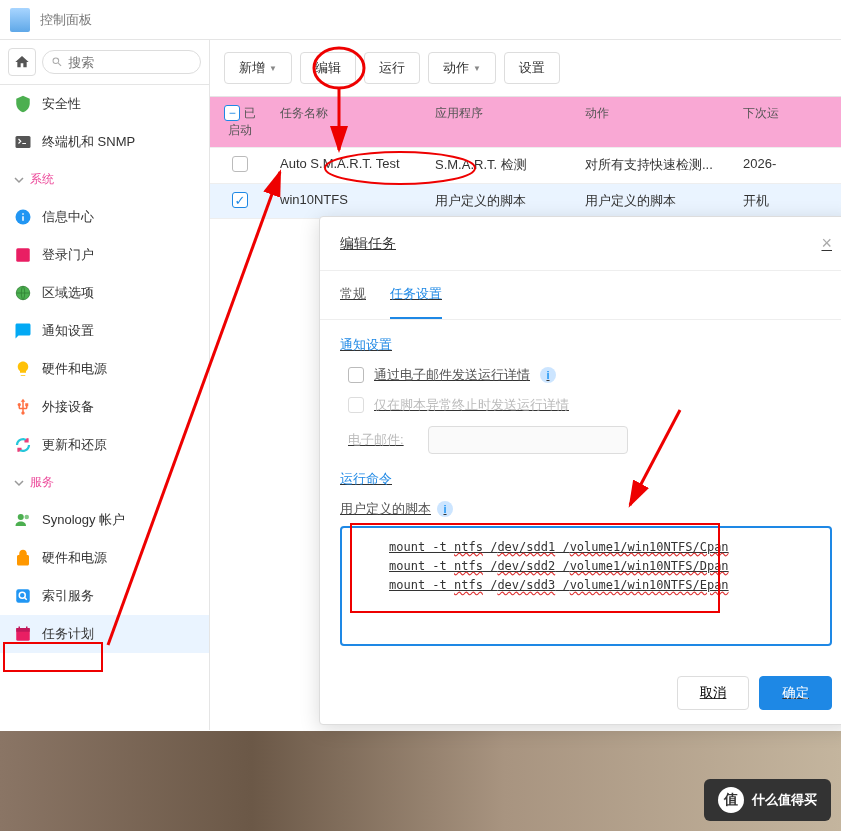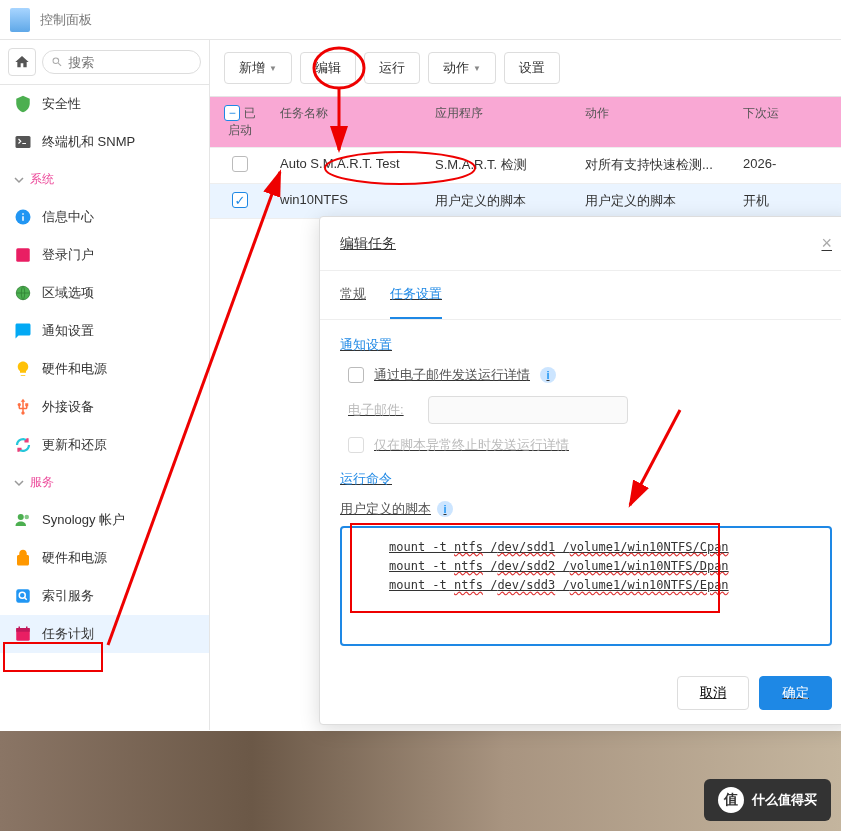--- a/index.html
+++ b/index.html
@@ -278,26 +278,26 @@
     <div class="dlg-tab active">任务设置</div>
   </div>
   <div class="dlg-body">
     <div class="section-title">通知设置</div>
     <div class="form-row">
       <span class="checkbox"></span>
       <span>通过电子邮件发送运行详情</span>
       <span class="info-icon">i</span>
     </div>
     <div class="form-row disabled">
+      <span class="checkbox" style="border-color:#ddd"></span>
+      <span>仅在脚本异常终止时发送运行详情</span>
+    </div>
+    <div class="form-row disabled">
       <span style="width:70px">电子邮件:</span>
       <input type="text" disabled="" style="">
-    </div>
-    <div class="form-row disabled">
-      <span class="checkbox" style="border-color:#ddd"></span>
-      <span>仅在脚本异常终止时发送运行详情</span>
     </div>
     <div class="section-title" style="margin-top:16px">运行命令</div>
     <div class="script-label">
       <span>用户定义的脚本</span>
       <span class="info-icon">i</span>
     </div>
     <div class="script-box">
       <div class="script-line"><span>mount -t </span><span class="underlined">ntfs</span><span> /</span><span class="underlined">dev/sdd1</span><span> /</span><span class="underlined">volume1/win10NTFS/Cpan</span></div>
       <div class="script-line"><span>mount -t </span><span class="underlined">ntfs</span><span> /</span><span class="underlined">dev/sdd2</span><span> /</span><span class="underlined">volume1/win10NTFS/Dpan</span></div>
       <div class="script-line"><span>mount -t </span><span class="underlined">ntfs</span><span> /</span><span class="underlined">dev/sdd3</span><span> /</span><span class="underlined">volume1/win10NTFS/Epan</span></div>

